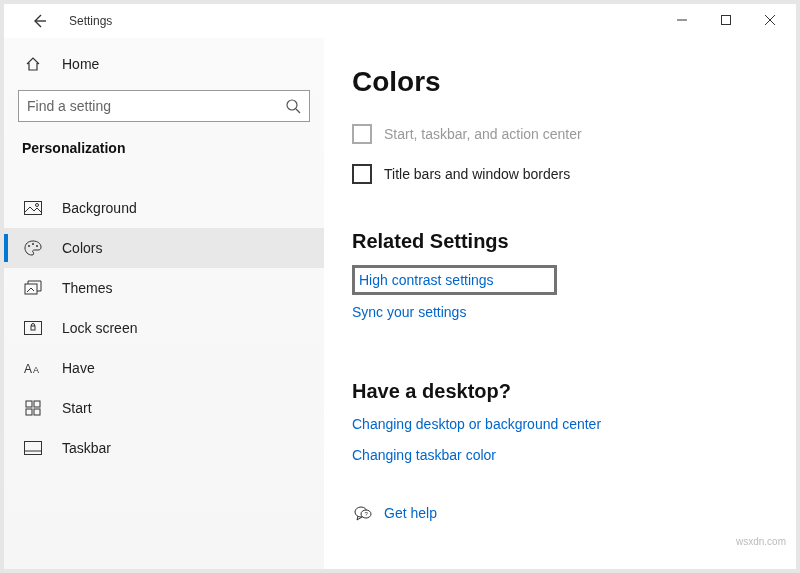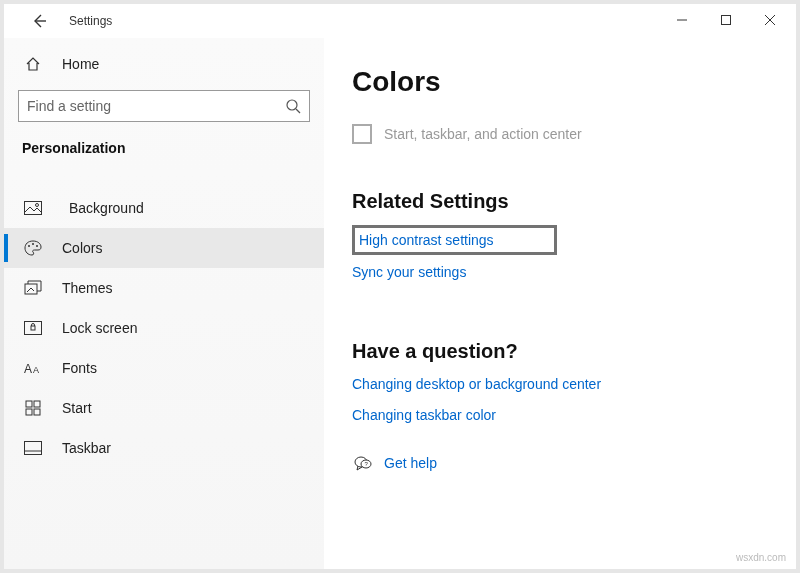--- a/index.html
+++ b/index.html
@@ -112,21 +112,20 @@
     .nav-item {
       display: flex;
       align-items: center;
       height: 40px;
       padding-left: 18px;
       cursor: pointer;
       position: relative;
     }
     .nav-item.spaced {
       margin-top: 16px;
-      gap: 7px;
     }
     .nav-item .icon-slot {
       width: 22px;
       margin-right: 18px;
       display: flex;
       align-items: center;
       justify-content: center;
       color: #333;
     }
     .nav-item .label {
@@ -197,33 +196,33 @@
       display: inline-block;
       padding: 3px 60px 3px 4px;
       margin-bottom: 8px;
     }
     .link-highlight-box .link {
       margin-bottom: 0;
     }
     .help-row {
       display: flex;
       align-items: center;
-      margin-top: 18px;
+      margin-top: 28px;
     }
     .help-row .icon-slot {
       width: 22px;
       margin-right: 10px;
       display: flex;
       align-items: center;
       justify-content: center;
     }
     .watermark {
       position: absolute;
       right: 10px;
-      bottom: 6px;
+      bottom: 22px;
       font-size: 10px;
       color: #bbb;
     }
     svg { display: block; }
   </style>
 </head>
 <body>
 
 <div class="outer-border">
   <div class="titlebar">
@@ -320,21 +319,21 @@
         <span class="label">Lock screen</span>
       </div>
 
       <div class="nav-item">
         <span class="icon-slot">
           <svg width="18" height="14" viewBox="0 0 18 14">
               <text x="0" y="12" font-size="12" font-family="serif" fill="#333">A</text>
               <text x="9" y="12" font-size="9" font-family="serif" fill="#333">A</text>
             </svg>
         </span>
-        <span class="label">Fonts</span>
+        <span class="label">Have</span>
       </div>
 
       <div class="nav-item">
         <span class="icon-slot">
           <svg width="16" height="16" viewBox="0 0 16 16">
               <rect x="1" y="1" width="6" height="6" stroke="#333" fill="none"></rect>
               <rect x="9" y="1" width="6" height="6" stroke="#333" fill="none"></rect>
               <rect x="1" y="9" width="6" height="6" stroke="#333" fill="none"></rect>
               <rect x="9" y="9" width="6" height="6" stroke="#333" fill="none"></rect>
             </svg>
@@ -354,31 +353,35 @@
     </div>
 
     <div class="main">
       <h1 class="page-title">Colors</h1>
 
       <div class="checkbox-row">
         <div class="cb disabled"></div>
         <span class="cb-label disabled">Start, taskbar, and action center</span>
       </div>
 
+      <div class="checkbox-row">
+        <div class="cb"></div>
+        <span class="cb-label">Title bars and window borders</span>
+      </div>
 
       <div class="subheading">Related Settings</div>
 
       <div class="link-highlight-box">
         <span class="link">High contrast settings</span>
       </div>
       <div>
         <span class="link">Sync your settings</span>
       </div>
 
-      <div class="subheading">Have a question?</div>
+      <div class="subheading">Have a desktop?</div>
       <div>
         <span class="link">Changing desktop or background center</span>
       </div>
       <div>
         <span class="link">Changing taskbar color</span>
       </div>
 
       <div class="help-row">
         <span class="icon-slot">
           <svg width="18" height="16" viewBox="0 0 18 16">

